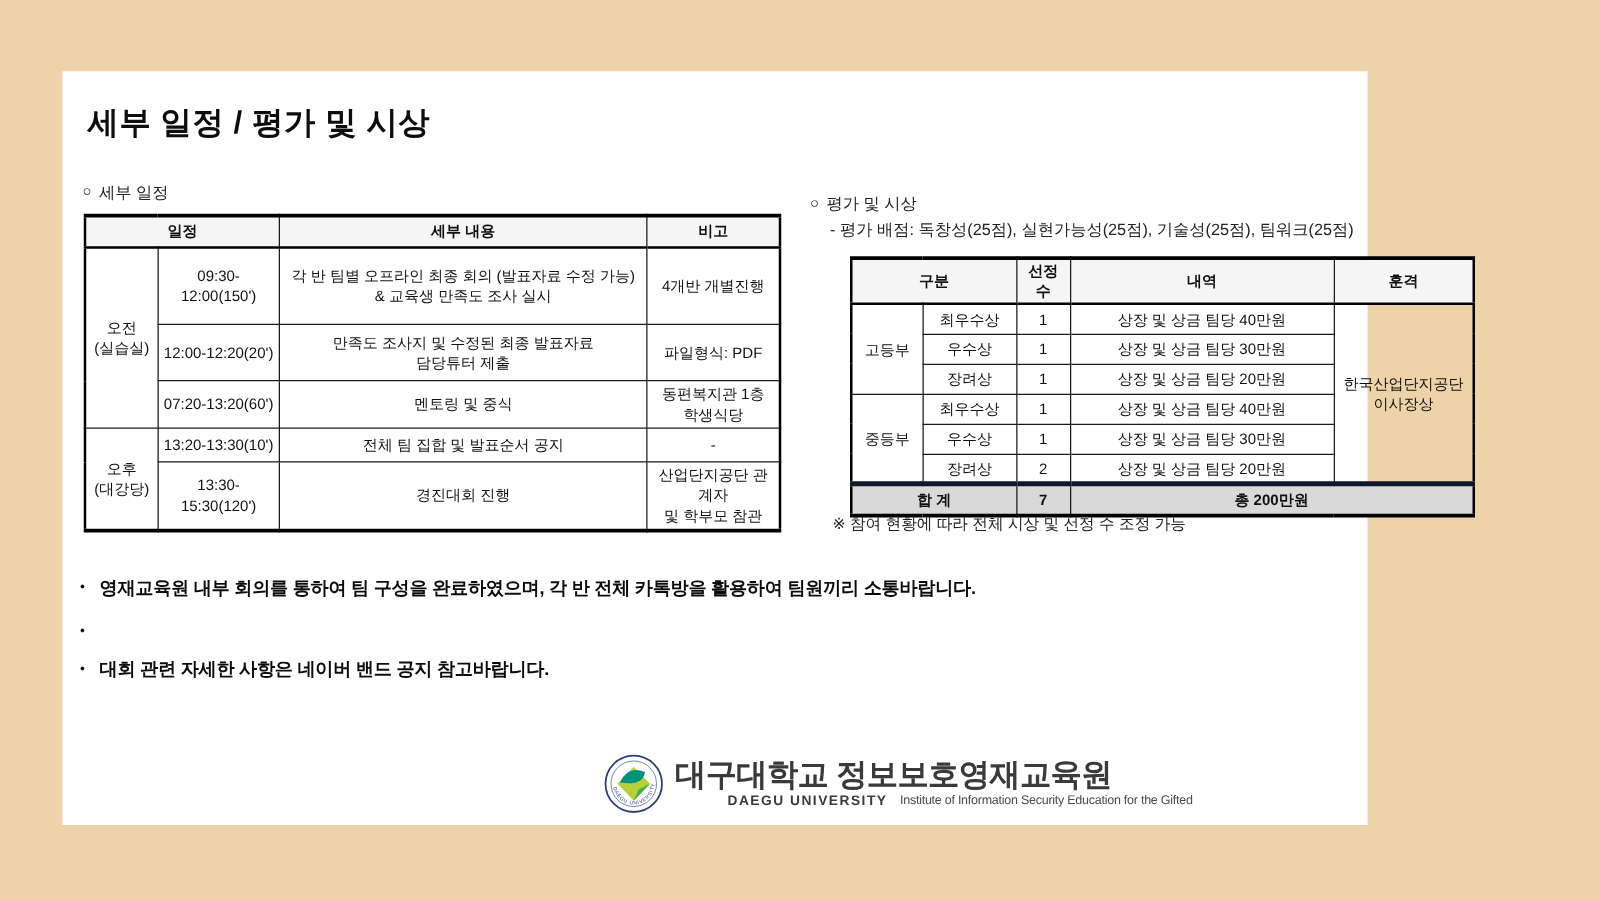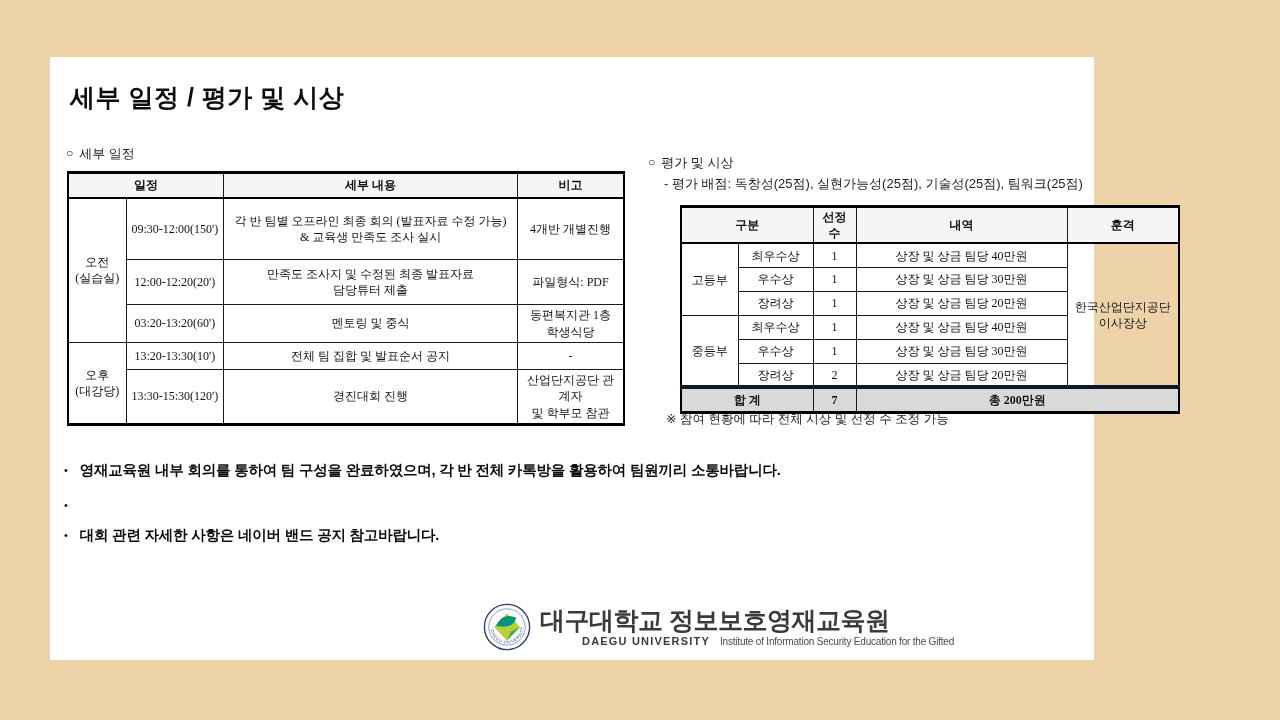--- a/index.html
+++ b/index.html
@@ -11,37 +11,37 @@
     color:#0d0d0d;letter-spacing:.5px;}
 
   .section-head{position:absolute;font-size:13px;color:#222;font-weight:500;}
   .section-head .marker{font-size:12px;margin-right:6px;position:relative;top:-1px;}
   .score-note{position:absolute;left:614px;top:118px;font-size:13px;color:#222;}
 
   table.tbl{border-collapse:collapse;table-layout:fixed;
     border-top:3px solid #000;border-bottom:3px solid #000;
     border-left:2px solid #000;border-right:2px solid #000;}
   table.tbl th,table.tbl td{border:1px solid #1a1a1a;text-align:center;vertical-align:middle;
-    padding:1px 3px;white-space:pre-line;font-size:12px;color:#111;line-height:1.35;font-family:Liberation Serif, serif;}
+    padding:1px 3px;white-space:pre-line;font-size:12px;color:#111;line-height:1.35;}
   table.tbl thead th{background:#f5f5f5;border-bottom:2px solid #000;font-weight:700;}
   .sched{position:absolute;left:17px;top:114px;width:558px;}
   .awards{position:absolute;left:630px;top:148px;width:498px;}
   .time-cell{font-size:11.5px;margin-top:30px;}
   .blue-text{color:#2222ee;}
   .awards tfoot td{background:#d9d9d9;border-top:4px solid #0f172a;font-weight:700;}
   .award-note{position:absolute;left:616px;top:354px;font-size:12.5px;color:#222;}
 
   .bullets{position:absolute;left:12px;top:404px;width:1100px;}
   .bullet-line{display:flex;align-items:flex-start;margin-bottom:15.5px;
     font-size:14.5px;font-weight:700;color:#0c0c0c;letter-spacing:-0.2px;}
   .bullet-line .bmark{font-size:11px;margin:3px 12px 0 2px;font-weight:400;}
 
   .logo{position:absolute;left:433px;top:546px;display:flex;align-items:center;gap:9px;}
   .logo-text .kname{font-size:25px;font-weight:800;color:#3a3a3a;letter-spacing:-0.5px;line-height:1.05;}
-  .logo-sub{display:flex;align-items:flex-end;gap:10px;margin-top:2px;padding-left:42px;}
+  .logo-sub{display:flex;align-items:flex-start;gap:10px;margin-top:2px;padding-left:42px;}
   .logo-sub .ename{font-size:11px;font-weight:800;color:#3a3a3a;letter-spacing:1.2px;}
   .logo-sub .esub{font-size:10px;font-weight:500;color:#4a4a4a;letter-spacing:-0.2px;}
 </style>
 </head>
 <body>
 
 <div class="slide">
   <div class="panel">
 
     <div class="page-title">세부 일정 / 평가 및 시상</div>
@@ -73,21 +73,21 @@
 &amp; 교육생 만족도 조사 실시</td>
           <td>4개반 개별진행</td>
         </tr>
         <tr style="height:45px">
           <td class="time-cell">12:00-12:20(20')</td>
           <td>만족도 조사지 및 수정된 최종 발표자료
 담당튜터 제출</td>
           <td class="blue-text">파일형식: PDF</td>
         </tr>
         <tr style="height:38px">
-          <td class="time-cell">03:20-13:20(60')</td>
+          <td class="time-cell">07:20-13:20(60')</td>
           <td>멘토링 및 중식</td>
           <td>동편복지관 1층
 학생식당</td>
         </tr>
         <tr style="height:27px">
           <td rowspan="2">오후
 (대강당)</td>
           <td class="time-cell">13:20-13:30(10')</td>
           <td>전체 팀 집합 및 발표순서 공지</td>
           <td>-</td>

